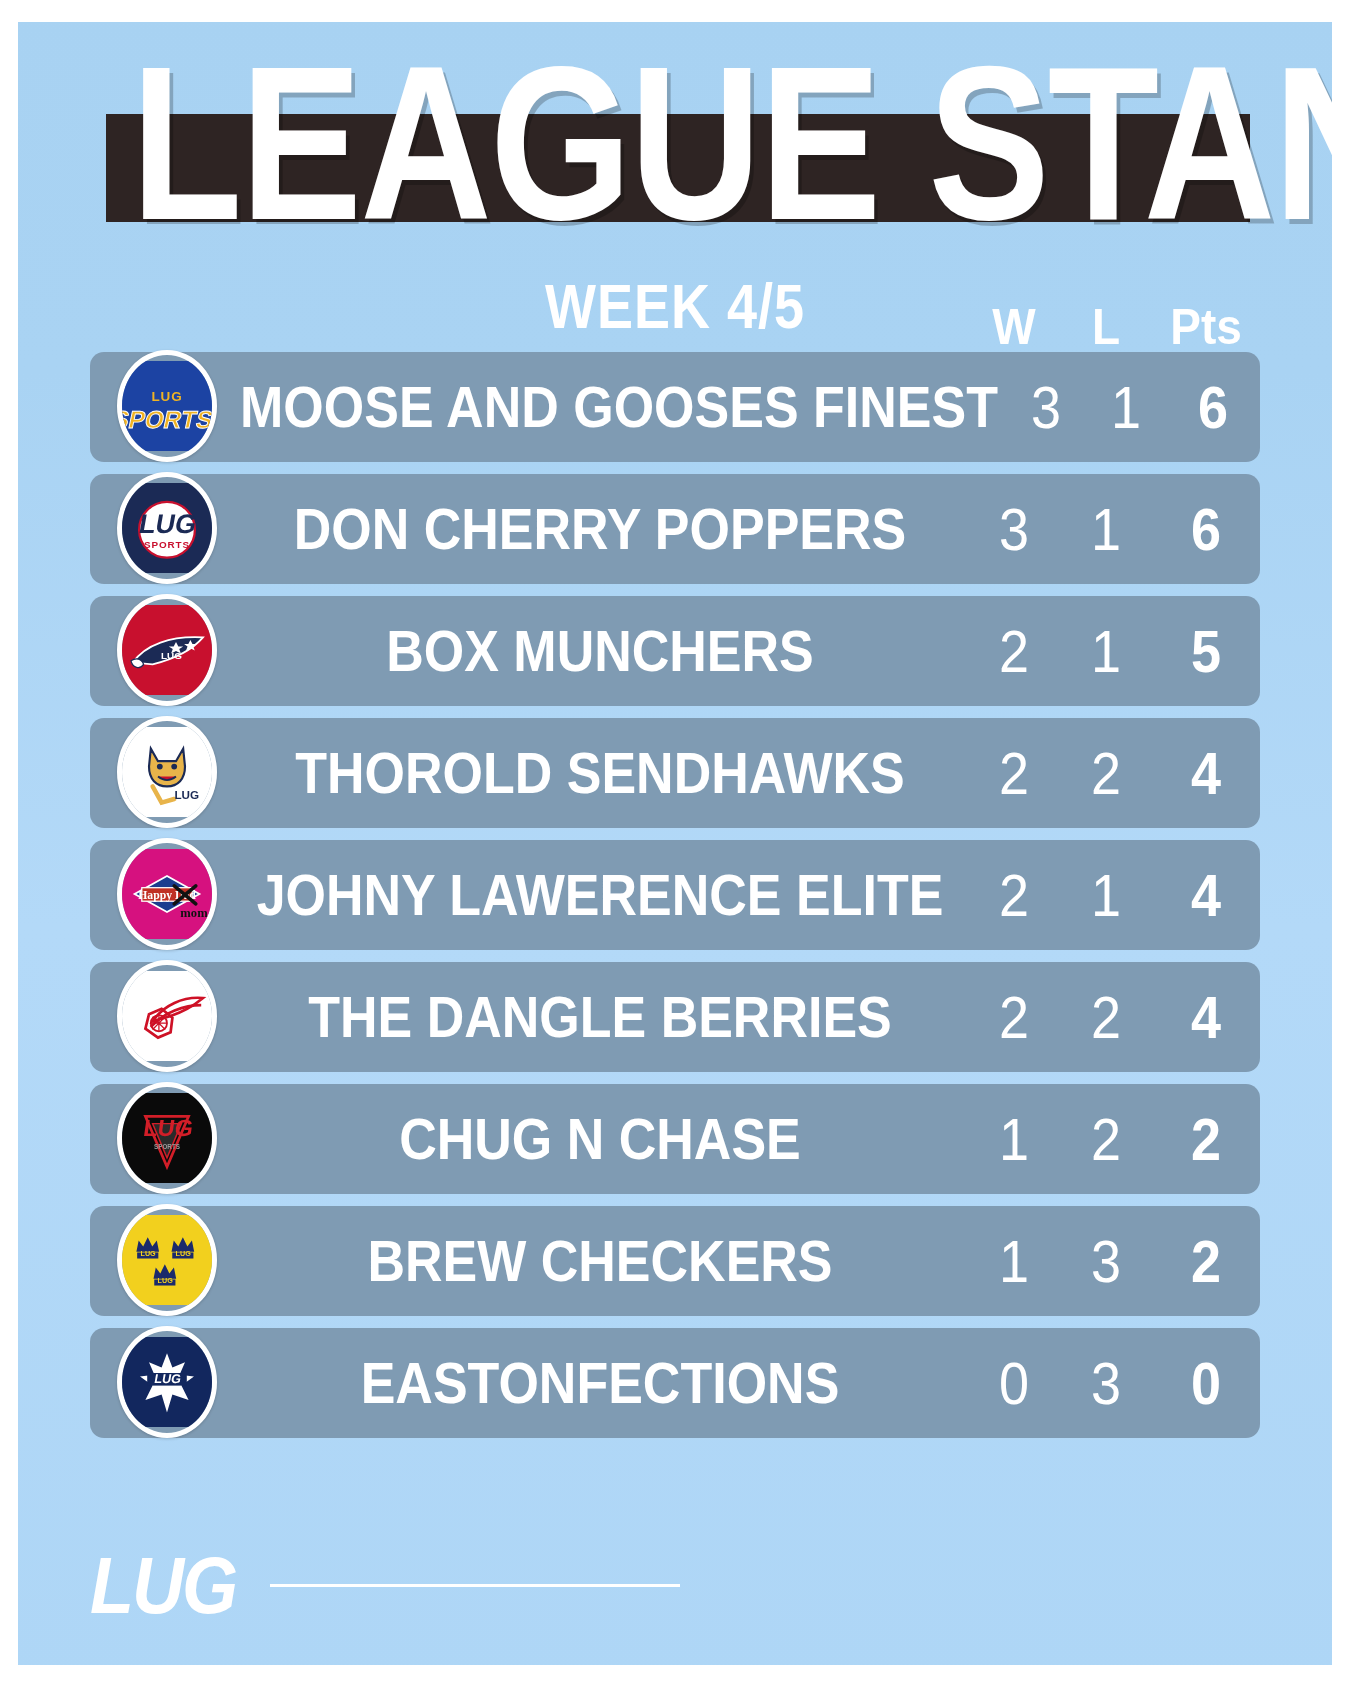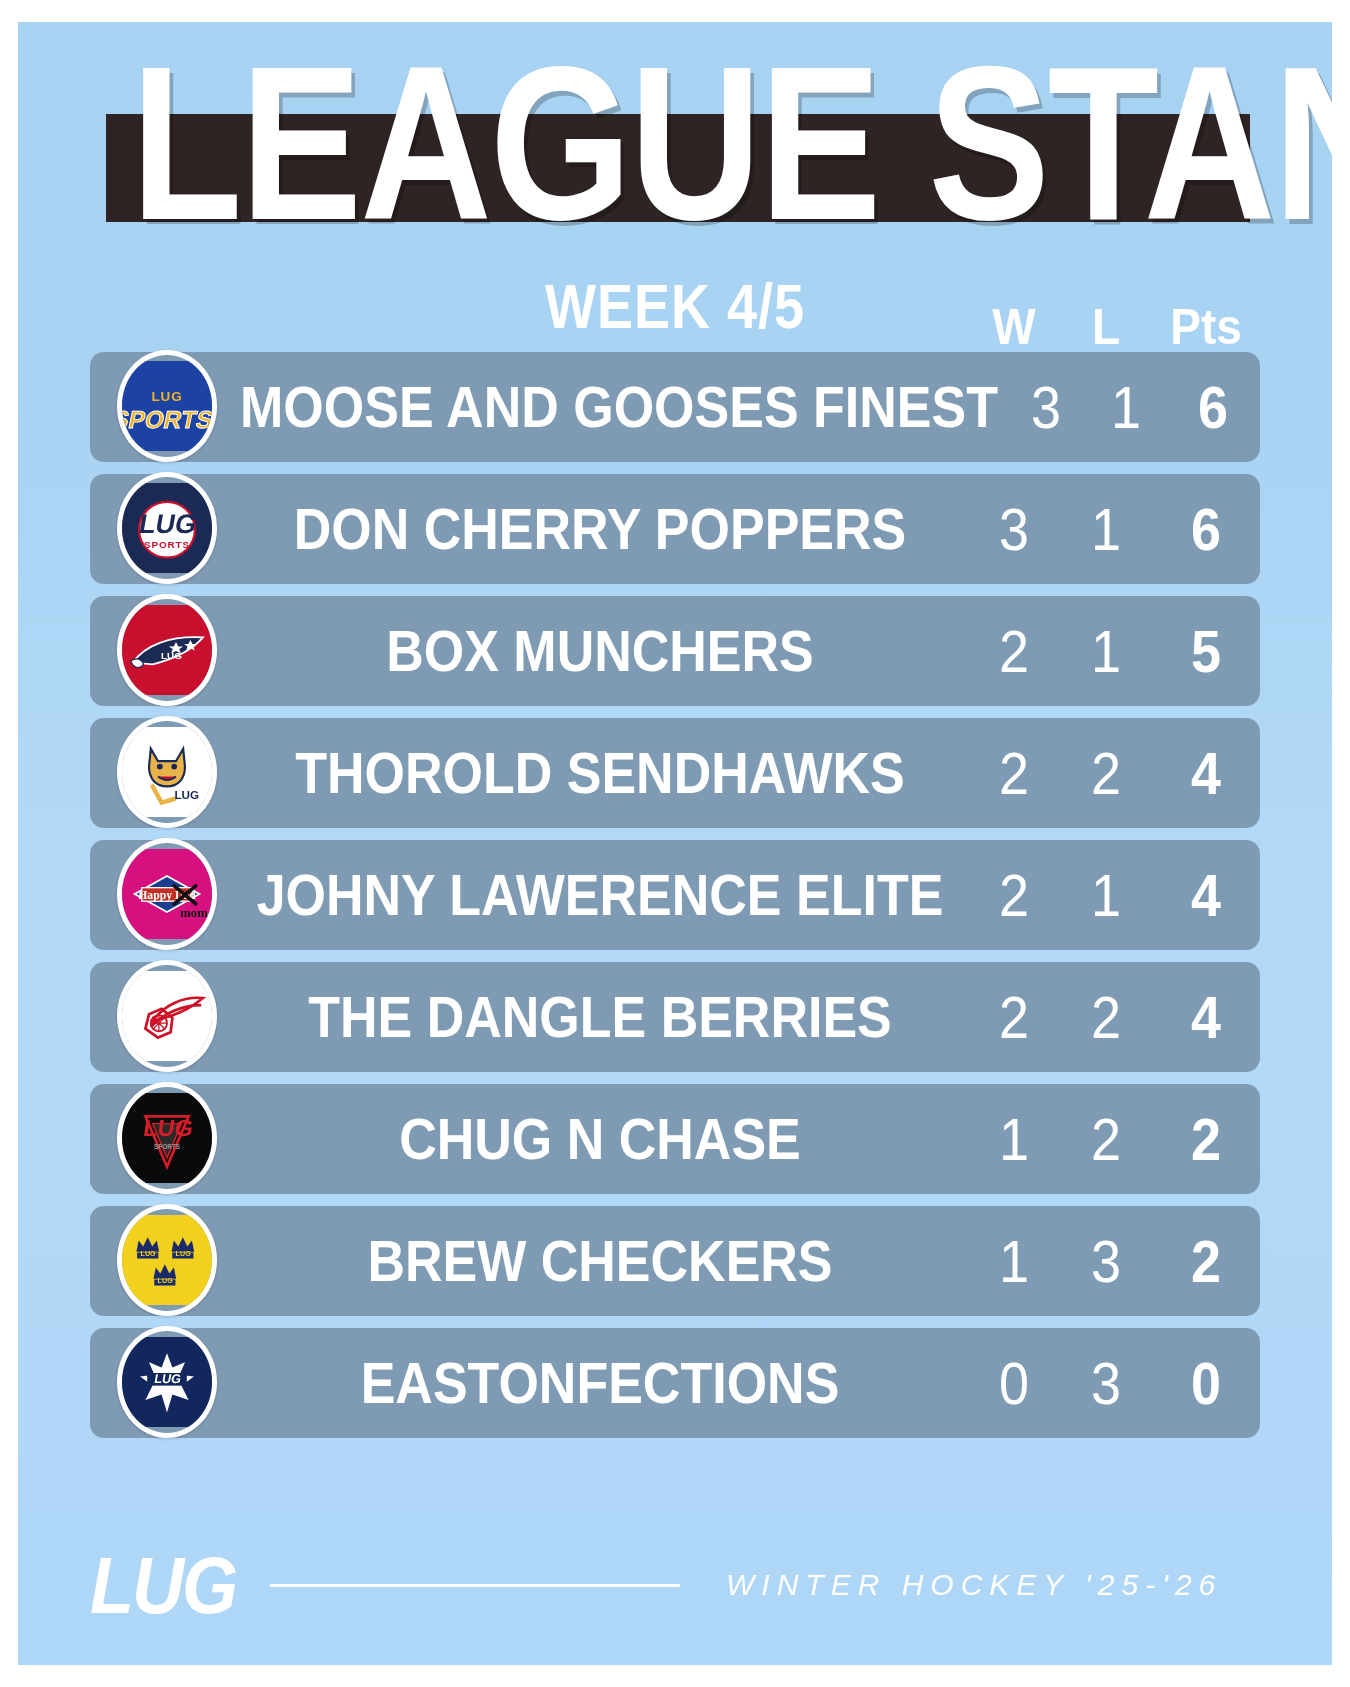--- a/index.html
+++ b/index.html
@@ -380,15 +380,14 @@
      <div class="team-name">EASTONFECTIONS</div>
      <div class="stat w">0</div>
      <div class="stat l">3</div>
      <div class="stat p">0</div>
       </div>
     </div>
 
   <div class="footer">
     <div class="lug-mark">LUG</div>
     <div class="foot-rule"></div>
-    <div class="foot-text">WINTER HOCKEY '25-'26</div>
   </div>
 </div>
 
 </body></html>

